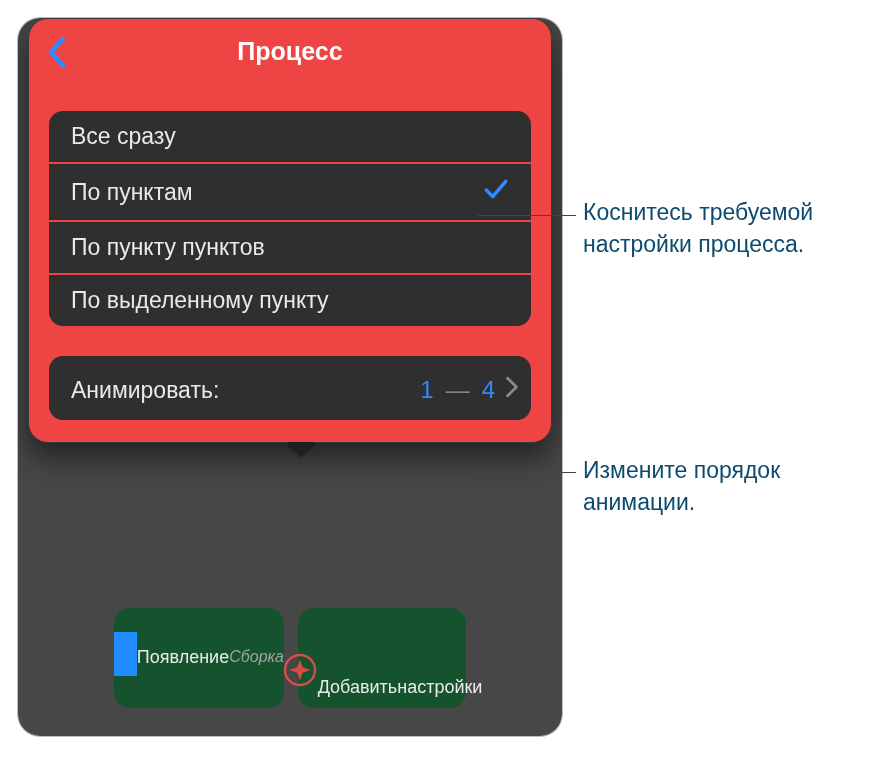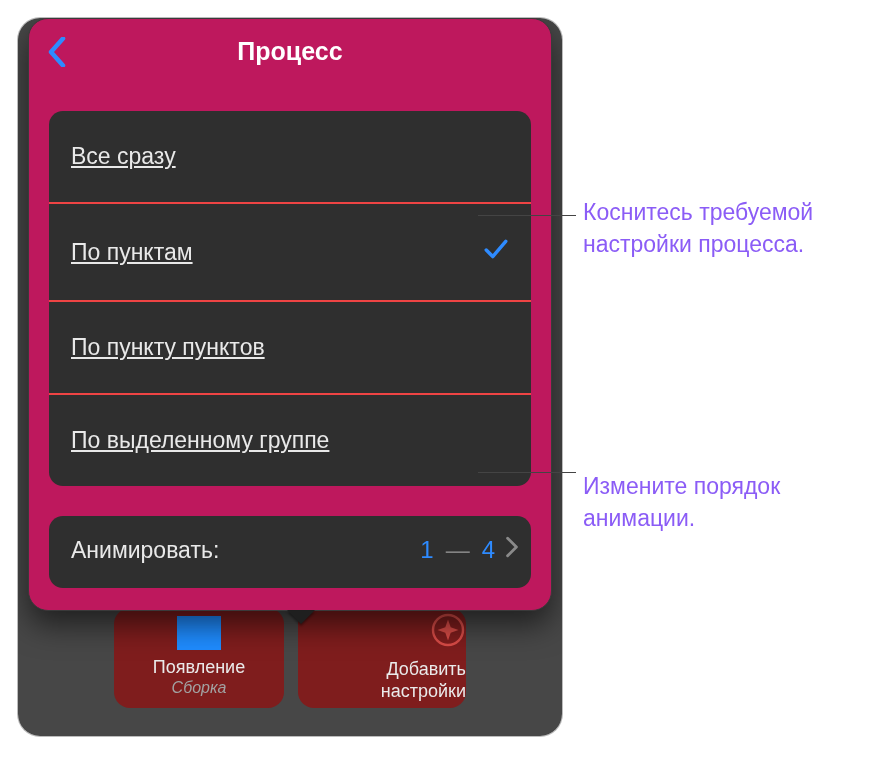--- a/index.html
+++ b/index.html
@@ -31,23 +31,23 @@
   .bottom-row {
     display: flex;
     gap: 14px;
     justify-content: center;
   }
 
   .chip {
     width: 170px;
     height: 100px;
     border-radius: 16px;
-    background: #7f1d1d;
-    display: flex;
-    flex-direction: column;
+    background: #14532d;
+    display: flex;
+    flex-direction: row;
     align-items: center;
     justify-content: center;
     padding: 8px 0 10px;
   }
 
   .chip-square {
     width: 44px; height: 44px;
     background: #1f8cff;
     margin-bottom: 6px;
   }
@@ -68,21 +68,21 @@
     line-height: 20px;
     font-style: italic;
   }
   .chip2 { width: 168px; align-items: flex-end; }
 
   
   .popover {
     position: absolute;
     left: 10px; top: 0;
     width: 524px;
-    background: #be185d;
+    background: #ef4444;
     border-radius: 20px;
     padding-bottom: 22px;
     border: 1px solid #3a3a3a;
     box-shadow: 0 14px 30px rgba(0,0,0,.55);
   }
   .popover::after {
     content: "";
     position: absolute;
     left: 258px;
     bottom: -14px;
@@ -115,56 +115,55 @@
   .card {
     margin: 28px 20px 0;
     background: #2f2f2f;
     border-radius: 14px;
     overflow: hidden;
   }
   .row {
     display: flex;
     align-items: center;
     justify-content: space-between;
-    padding: 32px 22px;
+    padding: 12px 22px;
     color: #e9e9e9;
     font-size: 23px;
-    text-decoration: underline;
   }
   .row + .row { border-top: 2px solid #ef4444; }
 
   .check { color: #2e8bff; }
 
   .card2 {
     margin: 30px 20px 0;
     background: #2f2f2f;
     border-radius: 14px;
   }
   .row2 {
     display: flex;
     align-items: center;
-    padding: 20px 12px 24px 22px;
+    padding: 20px 12px 16px 22px;
     font-size: 23px;
     color: #e9e9e9;
     border-radius: 32px;
   }
   .row2-label { flex: 1; }
   .nums { color: #2e8bff; display: flex; align-items: center; gap: 12px; font-size: 24px; }
   .dash { color: #848484; }
   .chev { color: #8a8a8a; margin-left: 10px; }
 
   
   .callout {
     position: absolute;
-    color: #8b5cf6;
+    color: #0c4a6e;
     font-size: 23px;
     line-height: 32px;
   }
   .callout1 { left: 583px; top: 196px; width: 300px; }
-  .callout2 { left: 583px; top: 454px; width: 300px; margin-top: 16px; }
+  .callout2 { left: 583px; top: 454px; width: 300px; }
 
   .lead-line {
     position: absolute;
     height: 1px;
     background: #444;
   }
   .line1 { left: 478px; top: 215px; width: 98px; }
   .line2 { left: 478px; top: 472px; width: 98px; }
 </style>
 </head>
@@ -210,21 +209,21 @@
         <span class="check">
           <svg width="26" height="26" viewBox="0 0 24 24">
               <polyline points="3,13 9,19 21,5" fill="none" stroke="#2e8bff" stroke-width="3.2" stroke-linecap="round" stroke-linejoin="round"></polyline>
             </svg>
         </span>
       </div>
       <div class="row">
         <span>По пункту пунктов</span>
       </div>
       <div class="row">
-        <span>По выделенному группе</span>
+        <span>По выделенному пункту</span>
       </div>
     </div>
 
     <div class="card2">
       <div class="row2">
         <span class="row2-label">Анимировать:</span>
         <span class="nums">
           <span>1</span>
           <span class="dash">—</span>
           <span>4</span>

